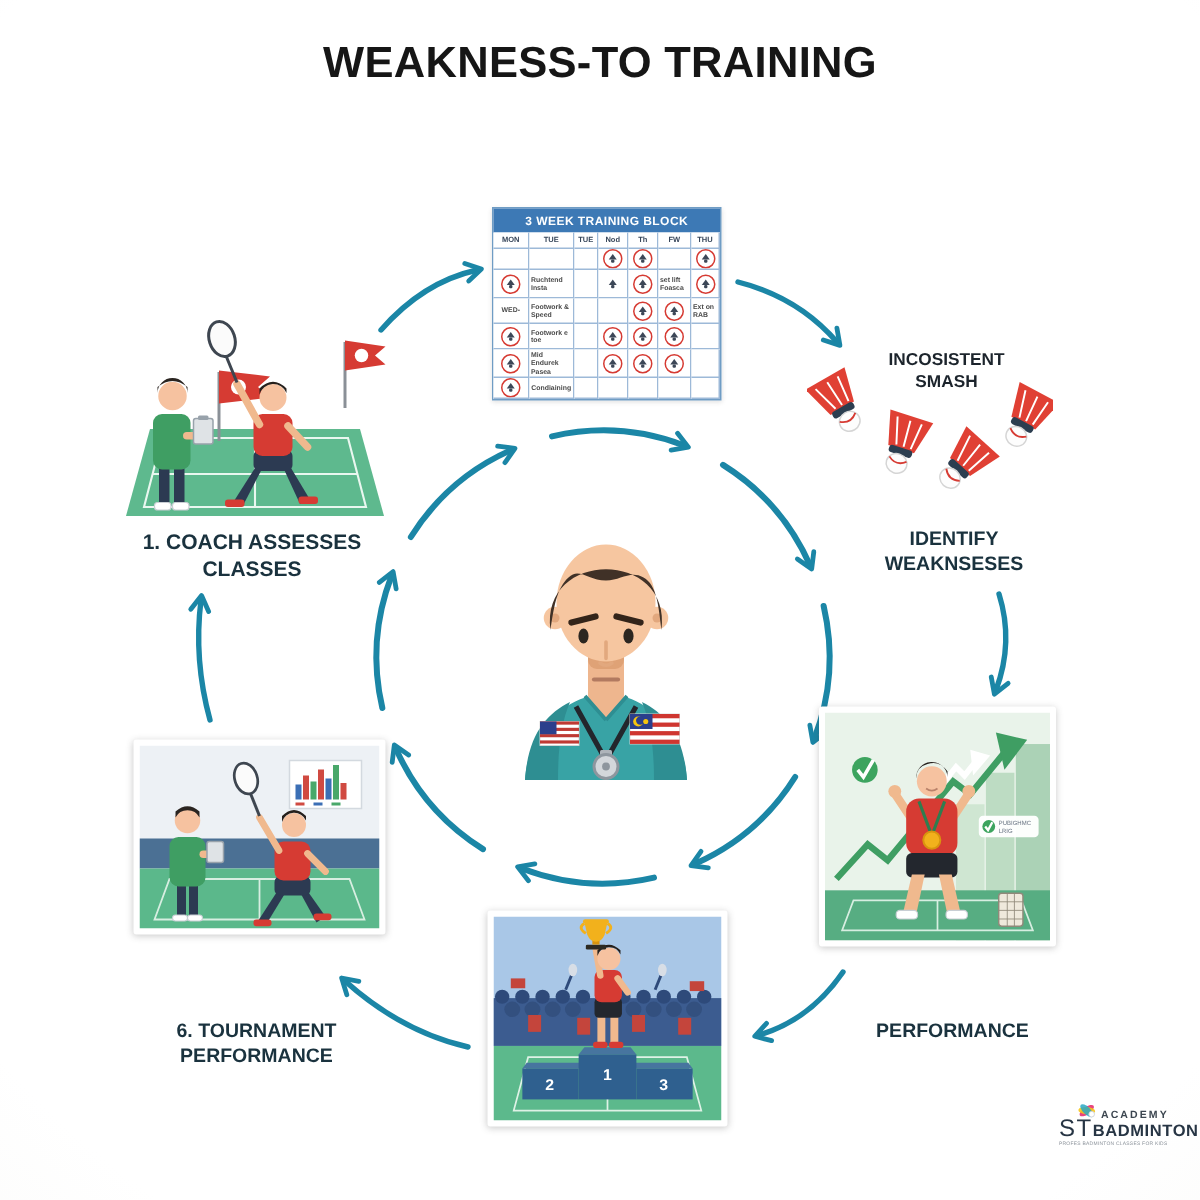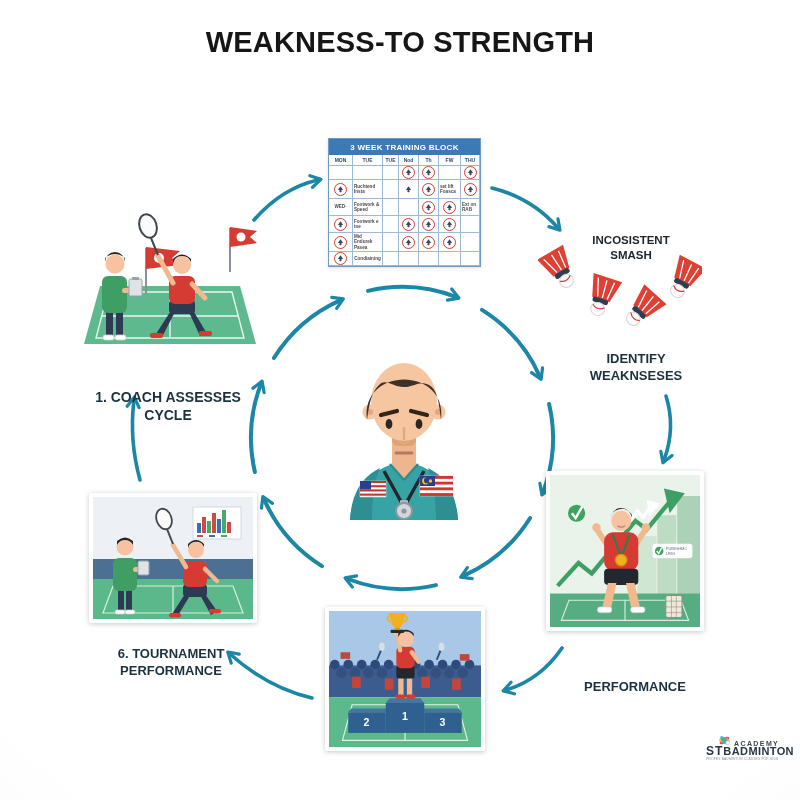--- a/index.html
+++ b/index.html
@@ -21,40 +21,40 @@
   .ttable{position:absolute;left:328px;top:138px;width:153px;background:#fff;border:1px solid #6f9cc4;box-shadow:0 1px 3px rgba(80,80,80,.18);}
   .tt-title{background:#3d79b5;color:#fff;font-size:8px;font-weight:700;text-align:center;padding:3.5px 0;letter-spacing:.3px;}
   .tt-grid{display:grid;grid-template-columns:24px 30px 16px 20px 20px 22px 19px;grid-template-rows:11px 14px 19px 17px 17px 19px 14px;}
   .tc{border-right:1px solid #9db9d8;border-bottom:1px solid #9db9d8;display:flex;align-items:center;justify-content:center;overflow:hidden;background:#fff;}
   .tc.th{font-size:5px;font-weight:700;color:#37465a;}
   .tc.tx{font-size:4.6px;font-weight:600;color:#4a4a4a;line-height:1.15;padding:0 1px;text-align:left;}
   .shc{width:13px;height:13px;border:1.5px solid #d63b33;border-radius:50%;background:#fff;display:inline-flex;align-items:center;justify-content:center;flex:none;}
   .shp{width:13px;height:13px;display:inline-flex;align-items:center;justify-content:center;flex:none;}
   
   .lbl{position:absolute;text-align:center;font-weight:800;color:#1a323e;line-height:1.3;}
-  #lbl-step1{left:84px;top:352px;width:168px;font-size:14px;margin-top:36px;}
+  #lbl-step1{left:84px;top:352px;width:168px;font-size:14px;}
   #lbl-smash{left:572px;top:233px;width:118px;font-size:11.5px;color:#1c242c;}
   #lbl-step2{left:576px;top:351px;width:120px;font-size:13px;}
   #lbl-step5{left:540px;top:679px;width:190px;font-size:13px;}
-  #lbl-step6{left:86px;top:646px;width:170px;font-size:13px;}
+  #lbl-step6{left:86px;top:679px;width:170px;font-size:13px;}
   
   .panel{position:absolute;background:#fff;border:4px solid #fff;box-shadow:0 1px 5px rgba(60,60,60,.28);border-radius:2px;}
   #panel-right{left:546px;top:471px;width:158px;height:160px;}
   #panel-podium{left:325px;top:607px;width:160px;height:144px;}
   #panel-bleft{left:89px;top:493px;width:168px;height:130px;}
   .panel svg{display:block;width:100%;height:100%;}
   .free-svg{position:absolute;}
   #panel-podium text{font-weight:bold;fill:#fff;font-size:11px;text-anchor:middle;font-family:"Liberation Sans",sans-serif;}
   #panel-right text{font-size:4.2px;fill:#667180;font-family:"Liberation Sans",sans-serif;}
   
   .logo{position:absolute;left:706px;top:732px;width:92px;color:#273544;}
   .logo-top{display:flex;align-items:flex-end;gap:2px;margin-left:11px;height:15px;}
   .logo-academy{font-size:7px;font-weight:700;letter-spacing:1.4px;color:#3c4650;}
   .logo-mid{margin-top:-2px;display:flex;align-items:baseline;}
-  .logo-st{font-size:12px;font-weight:700;letter-spacing:1px;line-height:1;}
+  .logo-st{font-size:16px;font-weight:400;letter-spacing:1px;line-height:1;}
   .logo-bad{font-size:11px;font-weight:800;letter-spacing:.4px;}
   .logo-tagline{font-size:6px;color:#8a9199;transform:scale(.55);transform-origin:0 0;white-space:nowrap;width:182%;letter-spacing:.3px;}
 </style>
 </head>
 <body>
 
 <div class="canvas">
 
   <svg class="arrows" width="800" height="800">
     <defs>
@@ -74,21 +74,21 @@
       </g>
     <path class="oa" d="M254,220 Q282,188 318,180" marker-end="url(#ah)"></path>
     <path class="oa" d="M492,188 Q532,198 558,228" marker-end="url(#ah)"></path>
     <path class="oa" d="M666,396 Q676,428 664,460" marker-end="url(#ah)"></path>
     <path class="oa" d="M562,648 Q540,680 506,690" marker-end="url(#ah)"></path>
     <path class="oa" d="M312,698 Q268,688 230,654" marker-end="url(#ah)"></path>
     <path class="oa" d="M140,480 Q129,440 134,400" marker-end="url(#ah)"></path>
   </svg>
 
   <div class="title">
-    <div>WEAKNESS-TO STRENGTH</div>
+    <div>WEAKNESS-TO TRAINING</div>
   </div>
 
   <div class="ttable">
     <div class="tt-title">3 WEEK TRAINING BLOCK</div>
     <div class="tt-grid">
         <div class="tc th">MON</div>
         <div class="tc th">TUE</div>
         <div class="tc th">TUE</div>
         <div class="tc th">Nod</div>
         <div class="tc th">Th</div>
@@ -557,21 +557,21 @@
         <line x1="80" y1="47" x2="74" y2="32" stroke="#3e4650" stroke-width="2"></line>
         <ellipse cx="71" cy="22" rx="7.5" ry="10.5" fill="#fbfbfb" stroke="#3e4650" stroke-width="1.8" transform="rotate(-18 71 22)"></ellipse>
         <circle cx="103" cy="53" r="8" fill="#f6c2a0"></circle>
         <path d="M95,51 A8.5,8.5 0 0 1 111,50 L111,47 Q103,39 95,47 Z" fill="#26201c"></path>
       </g>
     </svg>
   </div>
 
   <div class="lbl" id="lbl-step1">
     <div>1. COACH ASSESSES</div>
-    <div>CYCLE</div>
+    <div>CLASSES</div>
   </div>
   <div class="lbl" id="lbl-smash">
     <div>INCOSISTENT</div>
     <div>SMASH</div>
   </div>
   <div class="lbl" id="lbl-step2">
     <div>IDENTIFY</div>
     <div>WEAKNSESES</div>
   </div>
   <div class="lbl" id="lbl-step5">

